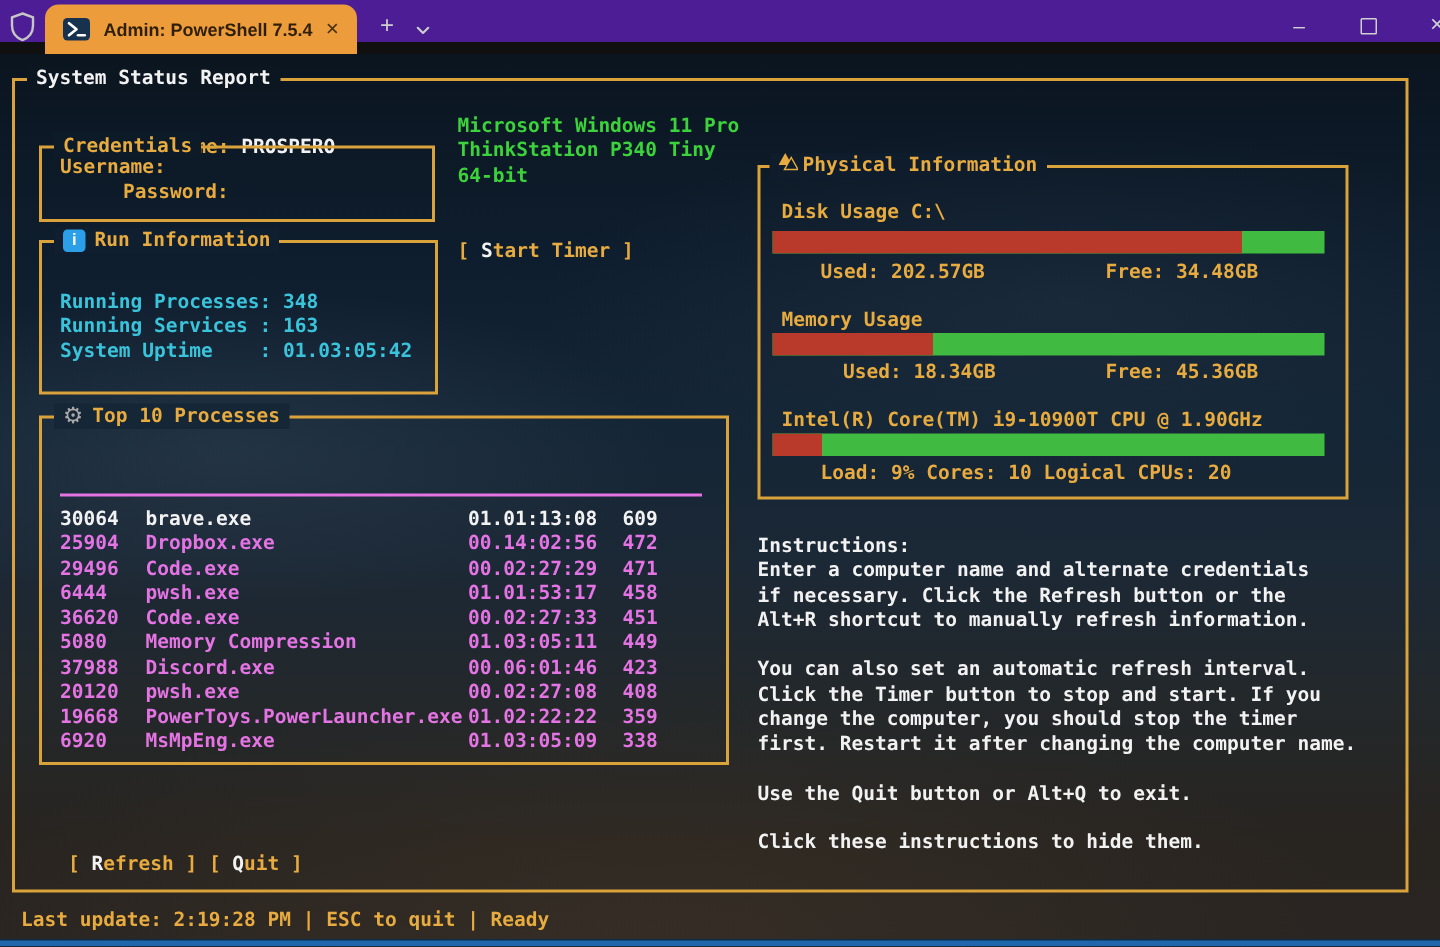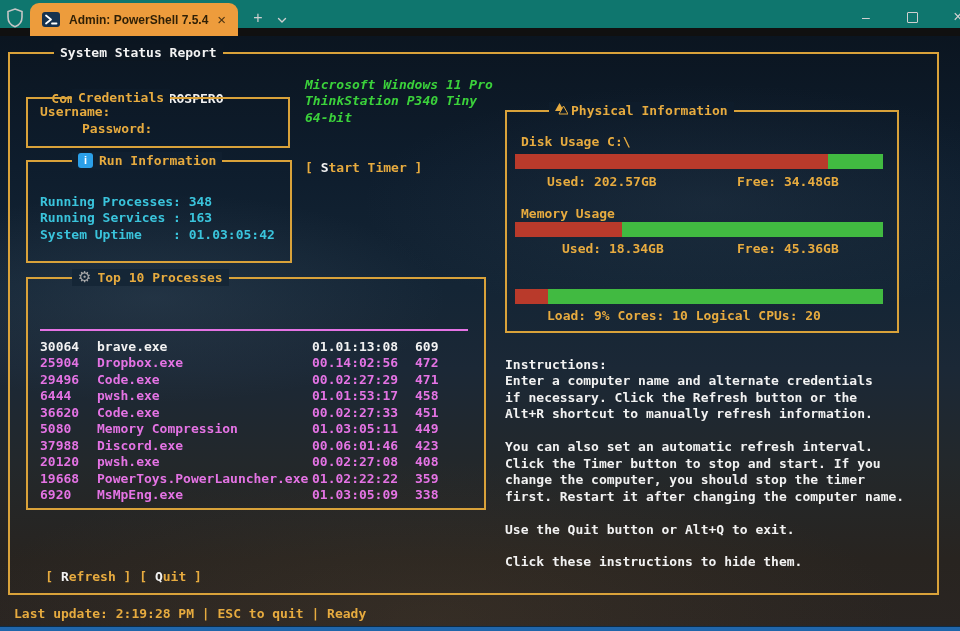--- a/index.html
+++ b/index.html
@@ -4,21 +4,21 @@
 <style>
   :root{
     --gold:#e7ab3f; --gold-border:#d9a23a; --white:#f2f2f2; --cyan:#3ac4dc;
     --green:#3bd23b; --magenta:#e473e4; --bar-red:#b93a2b; --bar-green:#41ba41;
     --blue-strip:#2066ab; --tab-orange:#ed9c3c; --info-blue:#2b9fe8;
   }
   html,body{margin:0;padding:0;}
   body{width:960px;height:631px;position:relative;overflow:hidden;background:#101010;
        font-family:"DejaVu Sans Mono","Liberation Mono",monospace;}
   
-  .titlebar{position:absolute;left:0;top:0;width:960px;height:28px;background:#0f766e;}
+  .titlebar{position:absolute;left:0;top:0;width:960px;height:28px;background:#4c1d95;}
   .shield{position:absolute;left:6px;top:8px;}
   .tab{position:absolute;left:30px;top:3px;width:208px;height:33px;background:var(--tab-orange);
        border-radius:9px 9px 0 0;display:flex;align-items:center;cursor:default;}
   .ps-icon{width:18px;height:15px;background:#16324f;border-radius:3px;margin-left:12px;flex:0 0 auto;
            display:flex;align-items:center;justify-content:center;}
   .tab-label{font-family:"Liberation Sans",sans-serif;font-size:12px;font-weight:700;color:#2e1f06;
              margin-left:9px;white-space:nowrap;flex:1;}
   .tab-close{font-family:"Liberation Sans",sans-serif;font-size:15px;color:#4a3313;margin-right:12px;
              line-height:1;cursor:pointer;}
   .newtab{position:absolute;left:245px;top:5px;width:26px;height:26px;color:#cfcfcf;text-align:center;
@@ -33,22 +33,22 @@
   
   .terminal{position:absolute;left:0;top:36px;width:960px;height:595px;
     background:
       radial-gradient(ellipse 420px 150px at 16% 44%, rgba(105,125,145,.16), transparent 70%),
       radial-gradient(ellipse 500px 170px at 74% 28%, rgba(80,100,120,.14), transparent 70%),
       radial-gradient(ellipse 650px 220px at 45% 98%, rgba(95,75,50,.22), transparent 72%),
       linear-gradient(180deg,#0b1520 0%,#0e1d2d 22%,#142535 42%,#1b2836 56%,#23282b 72%,#282420 88%,#2a2522 100%);
     font-weight:700;font-size:13px;color:var(--white);}
   .box{position:absolute;border:2px solid var(--gold-border);}
   .legend{position:absolute;top:-10px;left:8px;padding:0 6px;color:var(--gold);font-size:13px;
-          white-space:nowrap;display:flex;align-items:center;gap:6px;line-height:17px;margin-left:36px;}
-  .gold{color:var(--gold);} .cyan{color:var(--cyan);} .grn{color:var(--green);font-style:italic;} .wht{color:var(--white);}
+          white-space:nowrap;display:flex;align-items:center;gap:6px;line-height:17px;}
+  .gold{color:var(--gold);} .cyan{color:var(--cyan);} .grn{color:var(--green);} .wht{color:var(--white);}
   .pre{white-space:pre;line-height:16.45px;}
   .abs{position:absolute;}
   .infoicon{width:15px;height:15px;background:var(--info-blue);border-radius:3px;color:#fff;
             font-family:"Liberation Sans",sans-serif;font-size:11px;font-weight:700;
             display:inline-flex;align-items:center;justify-content:center;}
   .gearicon{color:#a9a9a9;font-size:15px;line-height:1;font-family:"DejaVu Sans",sans-serif;font-weight:400;}
   .bar{position:absolute;height:15px;background:var(--bar-green);overflow:hidden;}
   .bar .used{position:absolute;left:0;top:0;bottom:0;background:var(--bar-red);}
   .tblhead{color:var(--magenta);}
   .rule{position:absolute;height:2px;background:var(--magenta);}
@@ -142,20 +142,21 @@
     <div class="abs gold" style="left:40px;top:62px;">Used: 202.57GB</div>
     <div class="abs gold" style="left:230px;top:62px;">Free: 34.48GB</div>
 
     <div class="abs gold pre" style="left:14px;top:94px;">Memory Usage</div>
     <div class="bar" style="left:8px;top:110px;width:368px;">
         <span class="used" style="width: 29%;"></span>
       </div>
     <div class="abs gold" style="left:55px;top:129px;">Used: 18.34GB</div>
     <div class="abs gold" style="left:230px;top:129px;">Free: 45.36GB</div>
 
+    <div class="abs gold pre" style="left:14px;top:161px;">Intel(R) Core(TM) i9-10900T CPU @ 1.90GHz</div>
     <div class="bar" style="left:8px;top:177px;width:368px;">
         <span class="used" style="width: 9%;"></span>
       </div>
     <div class="abs gold" style="left:40px;top:196px;">Load: 9% Cores: 10 Logical CPUs: 20</div>
   </div>
 
   <div class="box" style="left:26px;top:241px;width:456px;height:229px;">
     <span class="legend" style="background:#152636;">
       <span class="gearicon">⚙</span>
       <span>Top 10 Processes</span>

